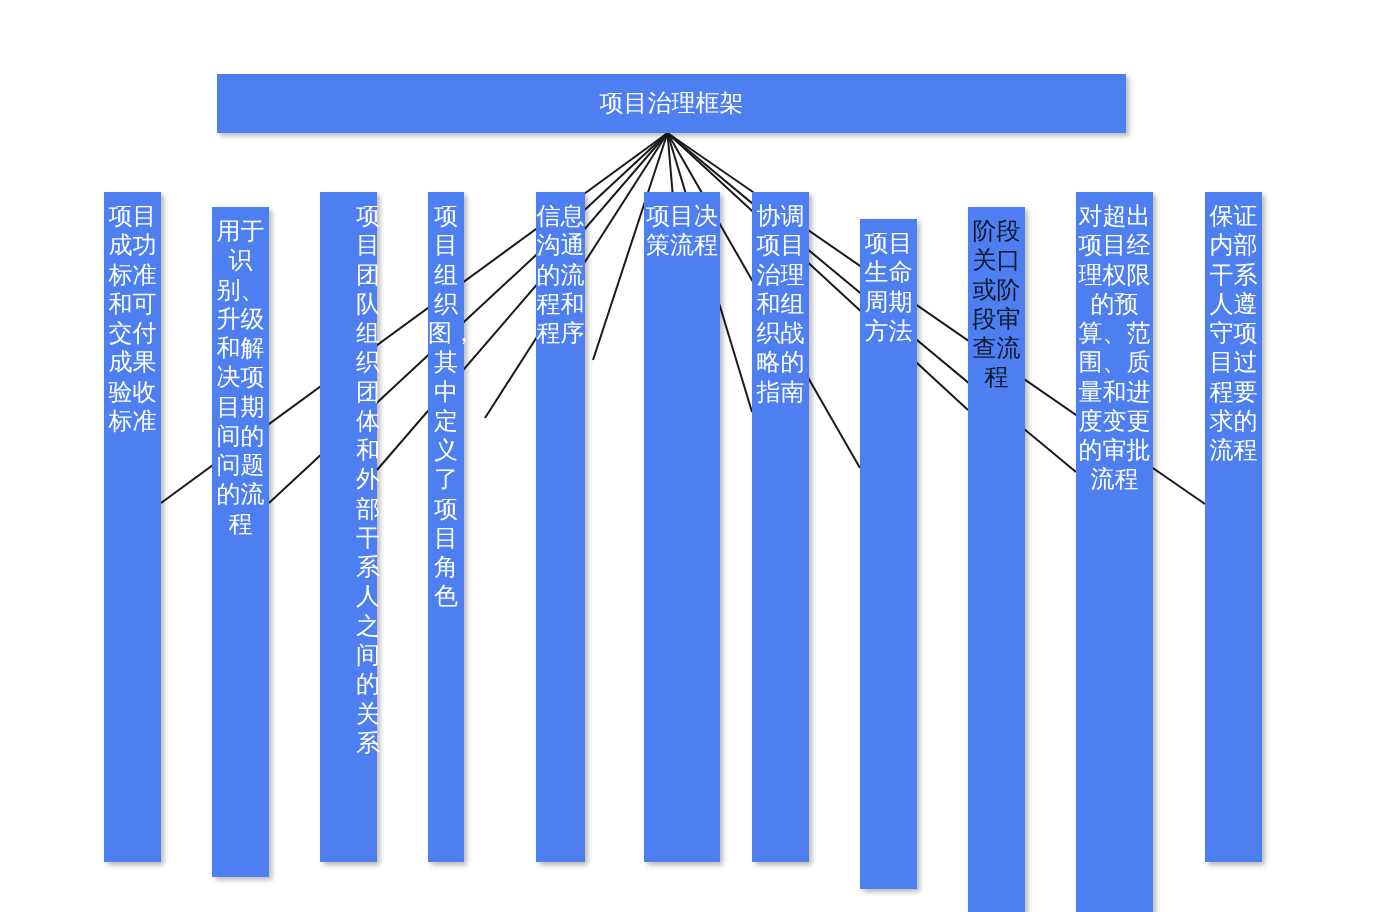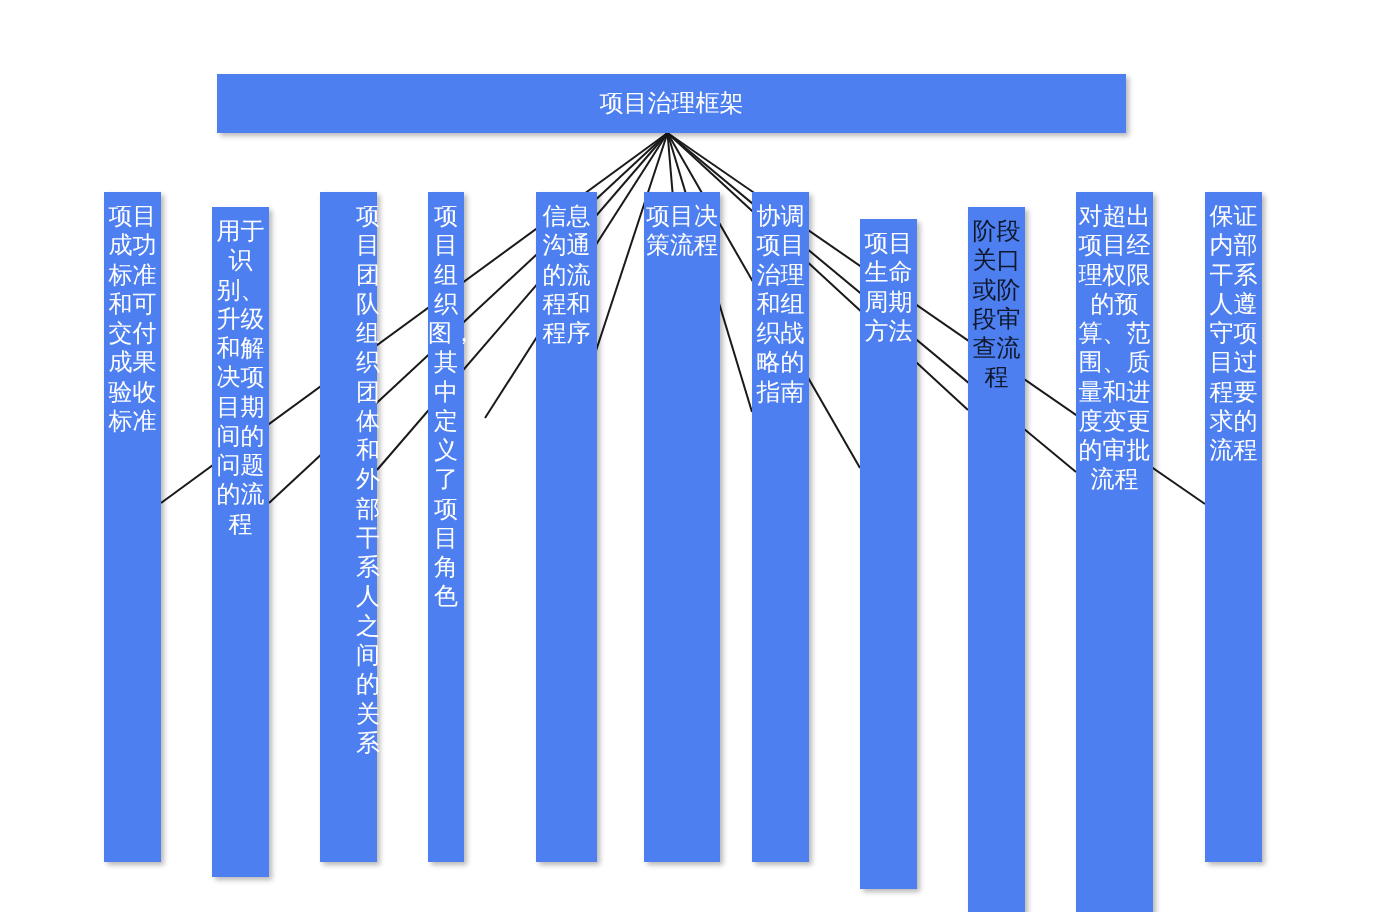--- a/index.html
+++ b/index.html
@@ -94,21 +94,21 @@
       </div>
       <div class="node leaf" style="left: 212px; top: 207px; width: 57px; height: 670px; background: rgb(77, 127, 240); color: rgb(255, 255, 255);">
         <span class="node-label">用于识别、升级和解决项目期间的问题的流程</span>
       </div>
       <div class="node leaf" style="left: 320px; top: 192px; width: 57px; height: 670px; background: rgb(77, 127, 240); color: rgb(255, 255, 255); padding-left: 36px;">
         <span class="node-label">项目团队、组织团体和外部干系人之间的关系</span>
       </div>
       <div class="node leaf" style="left: 428px; top: 192px; width: 36px; height: 670px; background: rgb(77, 127, 240); color: rgb(255, 255, 255);">
         <span class="node-label">项目组织图，其中定义了项目角色</span>
       </div>
-      <div class="node leaf" style="left: 536px; top: 192px; width: 61px; height: 670px; background: rgb(77, 127, 240); color: rgb(255, 255, 255);">
+      <div class="node leaf" style="left: 536px; top: 192px; width: 49px; height: 670px; background: rgb(77, 127, 240); color: rgb(255, 255, 255);">
         <span class="node-label">信息沟通的流程和程序</span>
       </div>
       <div class="node leaf" style="left: 644px; top: 192px; width: 76px; height: 670px; background: rgb(77, 127, 240); color: rgb(255, 255, 255);">
         <span class="node-label">项目决策流程</span>
       </div>
       <div class="node leaf" style="left: 752px; top: 192px; width: 57px; height: 670px; background: rgb(77, 127, 240); color: #ffffff;">
         <span class="node-label">协调项目治理和组织战略的指南</span>
       </div>
       <div class="node leaf" style="left: 860px; top: 176px; width: 57px; height: 670px; background: rgb(77, 127, 240); color: rgb(255, 255, 255); margin-top: 43px;">
         <span class="node-label">项目生命周期方法</span>

